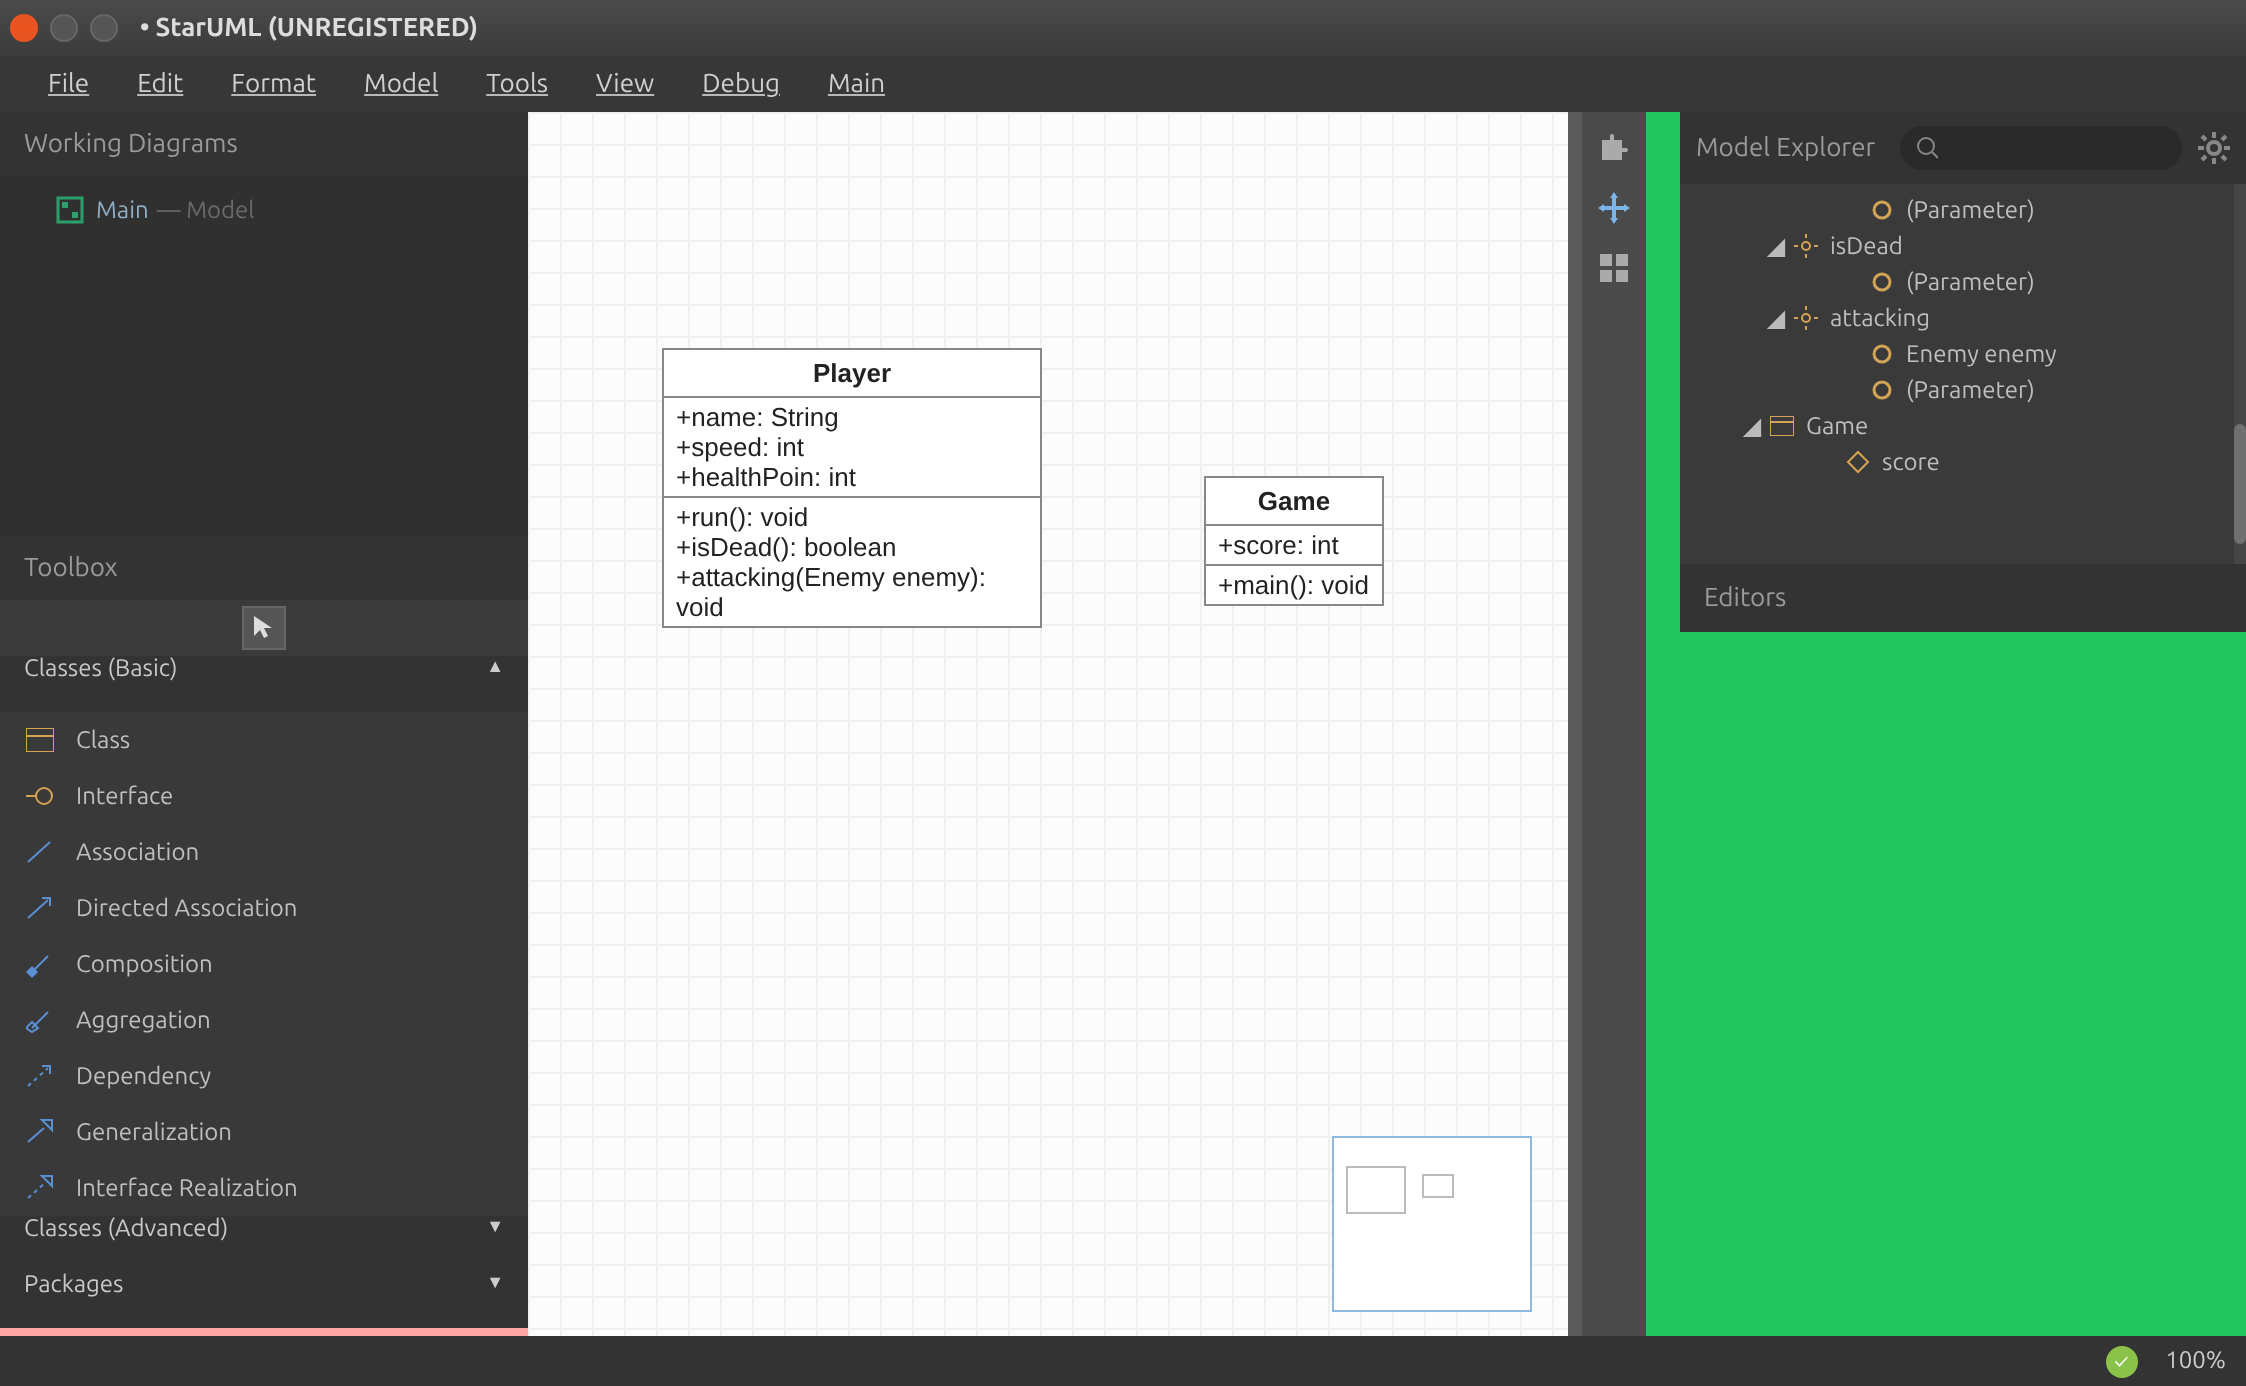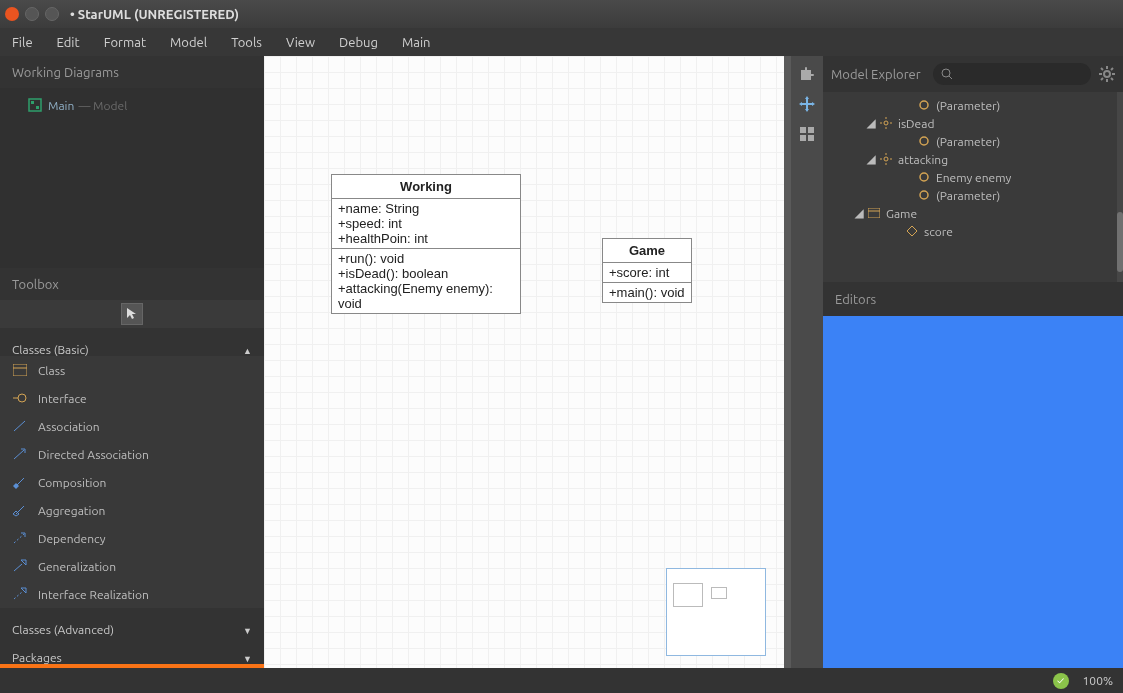--- a/index.html
+++ b/index.html
@@ -2,46 +2,46 @@
 <html><head>
 <meta charset="utf-8">
 <style>
 * { box-sizing: border-box; margin: 0; padding: 0; }
 body { width: 1123px; height: 693px; background: #3d3d3d; font-family: "Ubuntu", "Segoe UI", Arial, sans-serif; font-size: 13px; color: #b8b8b8; overflow: hidden; }
 .titlebar { height: 28px; background: linear-gradient(#4a4a4a,#3c3c3c); display: flex; align-items: center; padding: 0 5px; }
 .win-btn { width: 14px; height: 14px; border-radius: 50%; margin-right: 6px; }
 .win-close { background: #e95420; }
 .win-min, .win-max { background: #555; border: 1px solid #666; }
 .title-txt { color: #ddd; font-size: 13px; font-weight: bold; margin-left: 5px; }
-.menubar { height: 28px; background: #373737; display: flex; align-items: center; padding: 0 12px; }
+.menubar { height: 28px; background: #373737; display: flex; align-items: center; padding: 0 24px; text-decoration: underline; }
 .menubar span { color: #d0d0d0; margin-right: 24px; font-size: 13px; cursor: pointer; }
 .main { display: flex; height: 612px; }
-.left-pane { width: 264px; display: flex; flex-direction: column; background: #f97316; }
+.left-pane { width: 264px; display: flex; flex-direction: column; background: #fca5a5; }
 .panel-header { height: 32px; display: flex; align-items: center; padding: 0 12px; color: #9a9a9a; background: #333; }
 .wd-list { flex: 0 0 auto; background: #303030; padding: 6px 0; height: 180px; overflow: auto; }
 .wd-item { display: flex; align-items: center; padding: 4px 12px 4px 28px; color: #8faec4; font-size: 12px; }
 .wd-item .icon { width: 14px; height: 14px; margin-right: 6px; display: inline-flex; align-items: center; justify-content: center; }
 .wd-item .minor { color: #6a6a6a; margin-left: 4px; }
 .toolbox-hdr { height: 32px; background: #333; display: flex; align-items: center; padding: 0 12px; color: #9a9a9a; }
 .cursor-row { height: 28px; display: flex; align-items: center; justify-content: center; background: #3a3a3a; }
 .cursor-btn { width: 22px; height: 22px; background: #555; border: 1px solid #666; display: flex; align-items: center; justify-content: center; }
-.tb-section { height: 28px; display: flex; align-items: flex-end; justify-content: space-between; padding: 0 12px; background: #333; color: #c8c8c8; font-size: 12px; cursor: pointer; }
+.tb-section { height: 28px; display: flex; align-items: flex-start; justify-content: space-between; padding: 0 12px; background: #333; color: #c8c8c8; font-size: 12px; cursor: pointer; }
 .tb-list { background: #393939; }
 .tb-item { height: 28px; display: flex; align-items: center; padding: 0 12px; color: #bfbfbf; font-size: 12px; cursor: pointer; }
 .tb-icon { width: 16px; height: 16px; margin-right: 10px; display: flex; align-items: center; justify-content: center; }
 .canvas-area { flex: 1; background: #5a5a5a; position: relative; }
 .canvas { position: absolute; left: 0px; top: 0px; width: 520px; height: 612px; background: #fcfcfc; background-image: linear-gradient(#f0f0f0 1px, transparent 1px), linear-gradient(90deg, #f0f0f0 1px, transparent 1px); background-size: 16px 16px; }
 .uml-class { position: absolute; border: 1px solid #888; background: #fff; font-family: Arial, sans-serif; color: #222; font-size: 13px; }
 .uml-title { text-align: center; font-weight: bold; padding: 4px 6px; border-bottom: 1px solid #888; }
 .uml-sec { border-bottom: 1px solid #888; padding: 2px 6px; }
 .uml-sec:last-child { border-bottom: none; }
 .uml-sec div { line-height: 15px; }
 .tool-col { width: 32px; background: #4a4a4a; display: flex; flex-direction: column; align-items: center; padding-top: 6px; }
 .tool-col .tbtn { width: 24px; height: 24px; margin-bottom: 6px; display: flex; align-items: center; justify-content: center; cursor: pointer; }
-.right-pane { width: 300px; background: #3b82f6; display: flex; flex-direction: column; }
+.right-pane { width: 300px; background: #22c55e; display: flex; flex-direction: column; padding-left: 17px; }
 .rp-top { height: 36px; display: flex; align-items: center; padding: 0 8px; background: #333; }
 .rp-title { color: #9a9a9a; flex: 0 0 auto; margin-right: 12px; font-size: 13px; }
 .search { flex: 1; background: #2a2a2a; border-radius: 12px; height: 22px; display: flex; align-items: center; padding: 0 8px; margin-right: 8px; }
 .search input { background: transparent; border: none; outline: none; color: #ccc; width: 100%; font-size: 12px; }
 .tree { background: #3a3a3a; font-size: 12px; padding: 4px 0; overflow: auto; }
 .tree-row { display: flex; align-items: center; padding: 2px 0; color: #bfbfbf; cursor: pointer; }
 .tree-caret { width: 12px; text-align: center; color: #bbb; }
 .tree-icn { width: 14px; height: 14px; margin: 0 5px 0 2px; display: inline-flex; align-items: center; justify-content: center; }
 .editors-hdr { height: 34px; background: #333; display: flex; align-items: center; padding: 0 12px; color: #9a9a9a; }
 .minimap { position: absolute; right: 18px; bottom: 12px; width: 100px; height: 88px; border: 1px solid #8fb8e0; background: #fff; }
@@ -190,21 +190,21 @@
     </div>
     <div class="tb-section">
       <span>Packages</span>
       <span class="arrow">▼</span>
     </div>
   </div>
 
   <div class="canvas-area">
     <div class="canvas">
       <div class="uml-class" style="left:67px; top:118px; width:190px;">
-        <div class="uml-title">Working</div>
+        <div class="uml-title">Player</div>
         <div class="uml-sec">
           <div>+name: String</div>
           <div>+speed: int</div>
           <div>+healthPoin: int</div>
         </div>
         <div class="uml-sec">
           <div>+run(): void</div>
           <div>+isDead(): boolean</div>
           <div>+attacking(Enemy enemy): void</div>
         </div>

